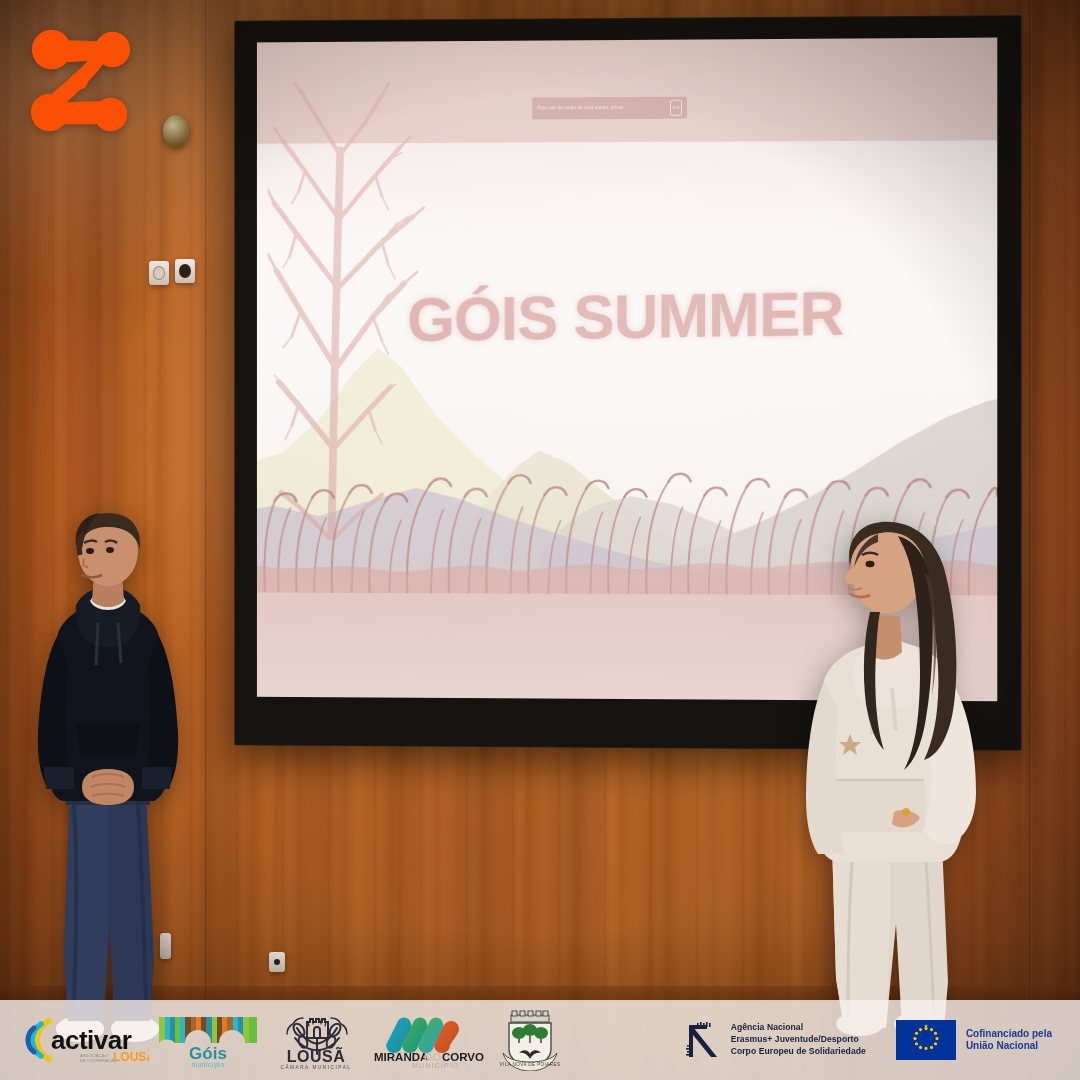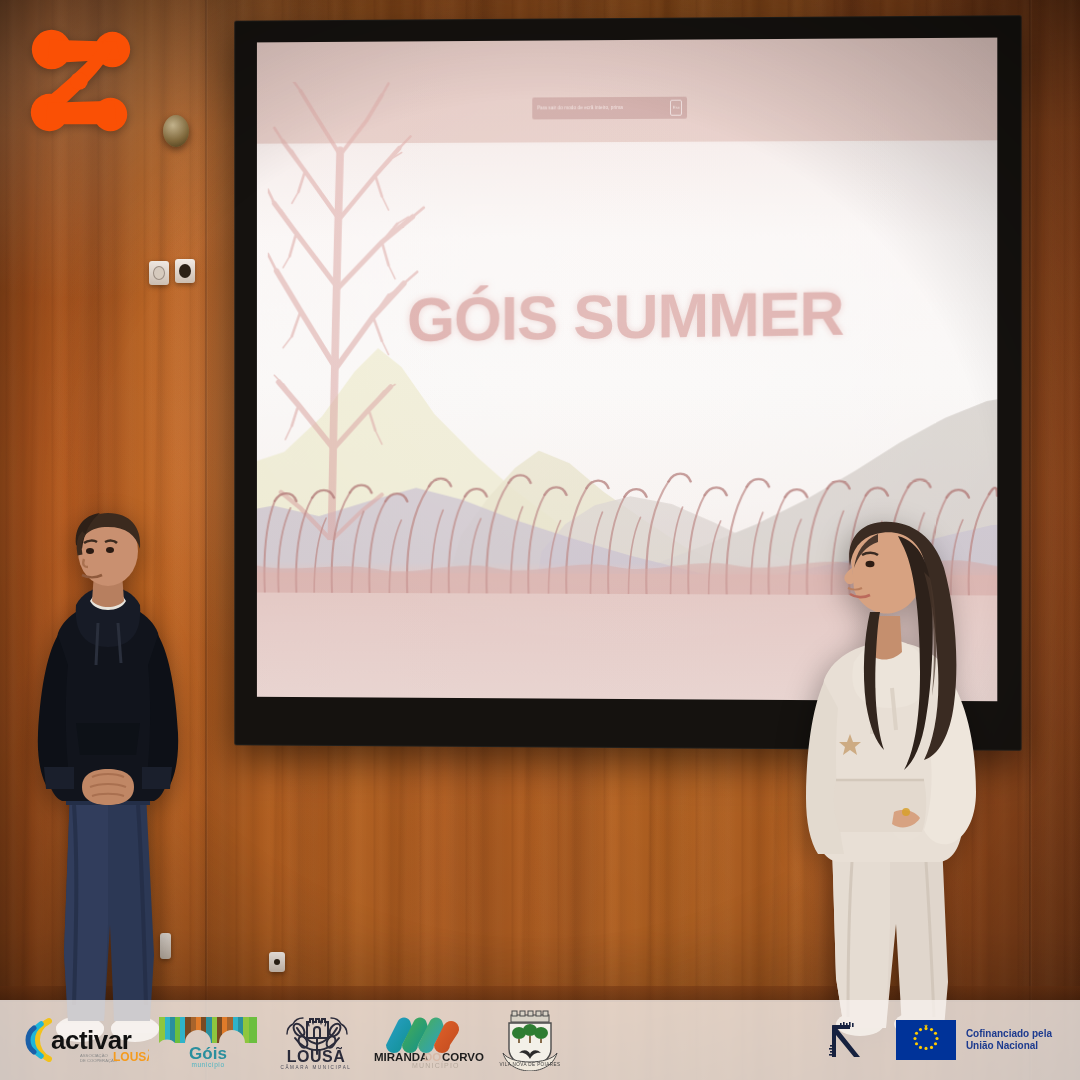--- a/index.html
+++ b/index.html
@@ -658,20 +658,25 @@
             <rect x="19" y="3" width="1.6" height="5"></rect>
             <rect x="22" y="4" width="1.6" height="4"></rect>
             <rect x="25" y="3" width="1.6" height="5"></rect>
             <rect x="28" y="4" width="1.6" height="4"></rect>
             <rect x="6" y="26" width="4" height="1.6"></rect>
             <rect x="5" y="29" width="5" height="1.6"></rect>
             <rect x="6" y="32" width="4" height="1.6"></rect>
             <rect x="5" y="35" width="5" height="1.6"></rect>
           </g>
         </svg>
+        <div class="erasmus-txt">
+          <div>Agência Nacional</div>
+          <div>Erasmus+ Juventude/Desporto</div>
+          <div>Corpo Europeu de Solidariedade</div>
+        </div>
       </div>
 
       <div class="eu-block">
         <svg width="60" height="40" viewBox="0 0 60 40" aria-hidden="true">
           <rect width="60" height="40" fill="#003399"></rect>
           <g fill="#FFCC00">
             <g id="eustar">
               <polygon points="30,9 31.18,12.6 34.95,12.6 31.9,14.82 33.06,18.4 30,16.2 26.94,18.4 28.1,14.82 25.05,12.6 28.82,12.6" transform="scale(0.42) translate(41.5 0.5)"></polygon>
             </g>
             <g>

